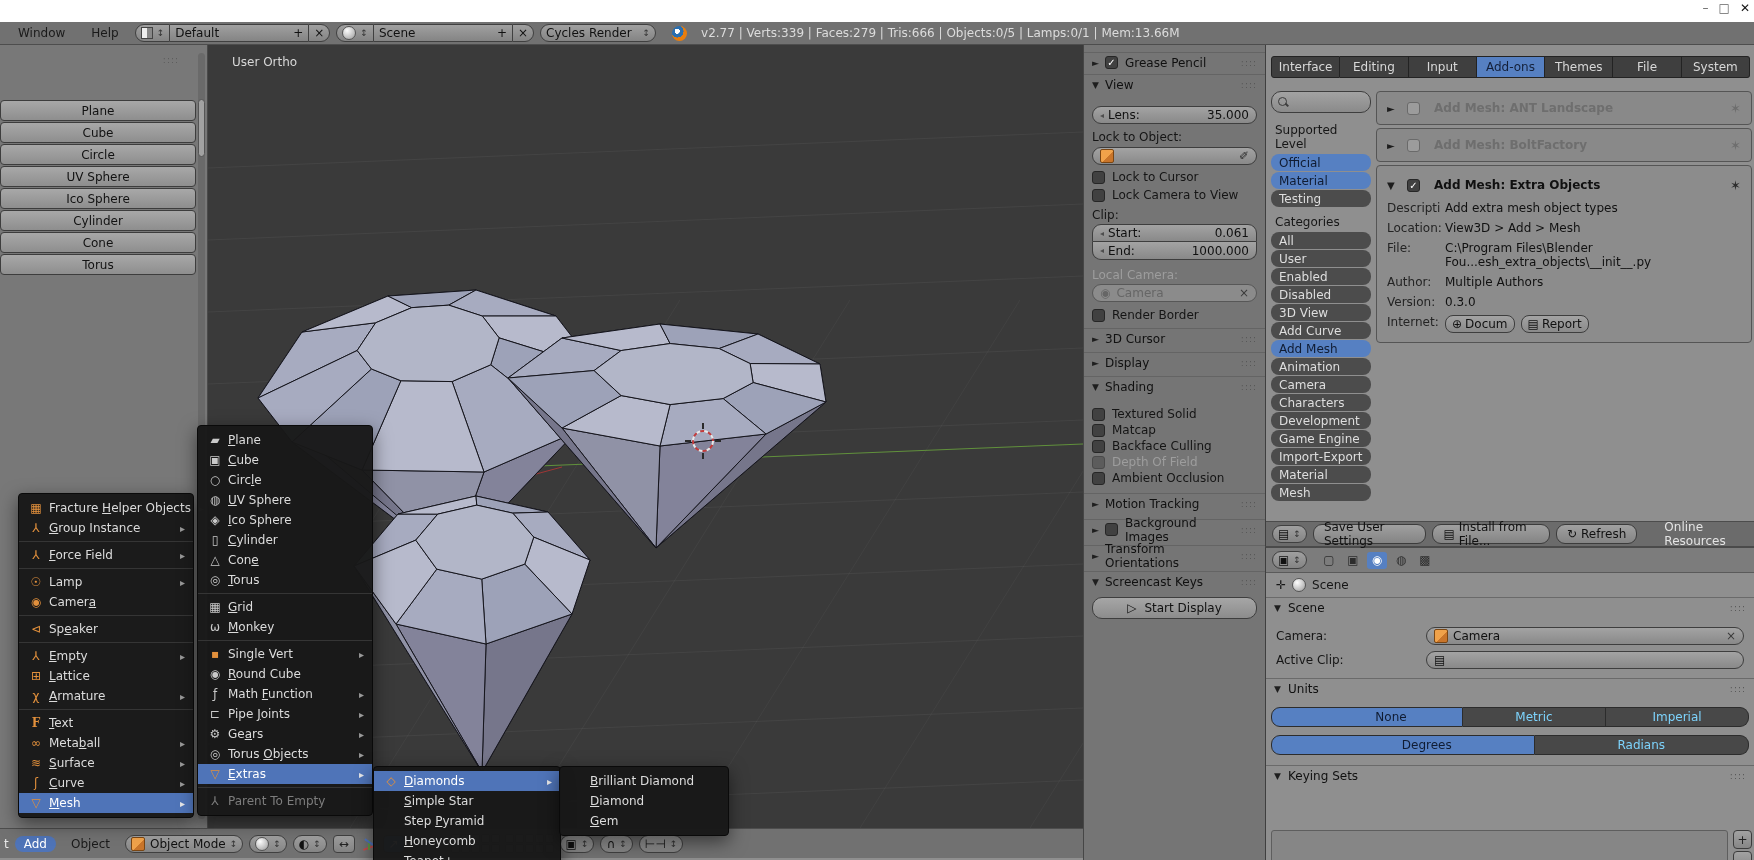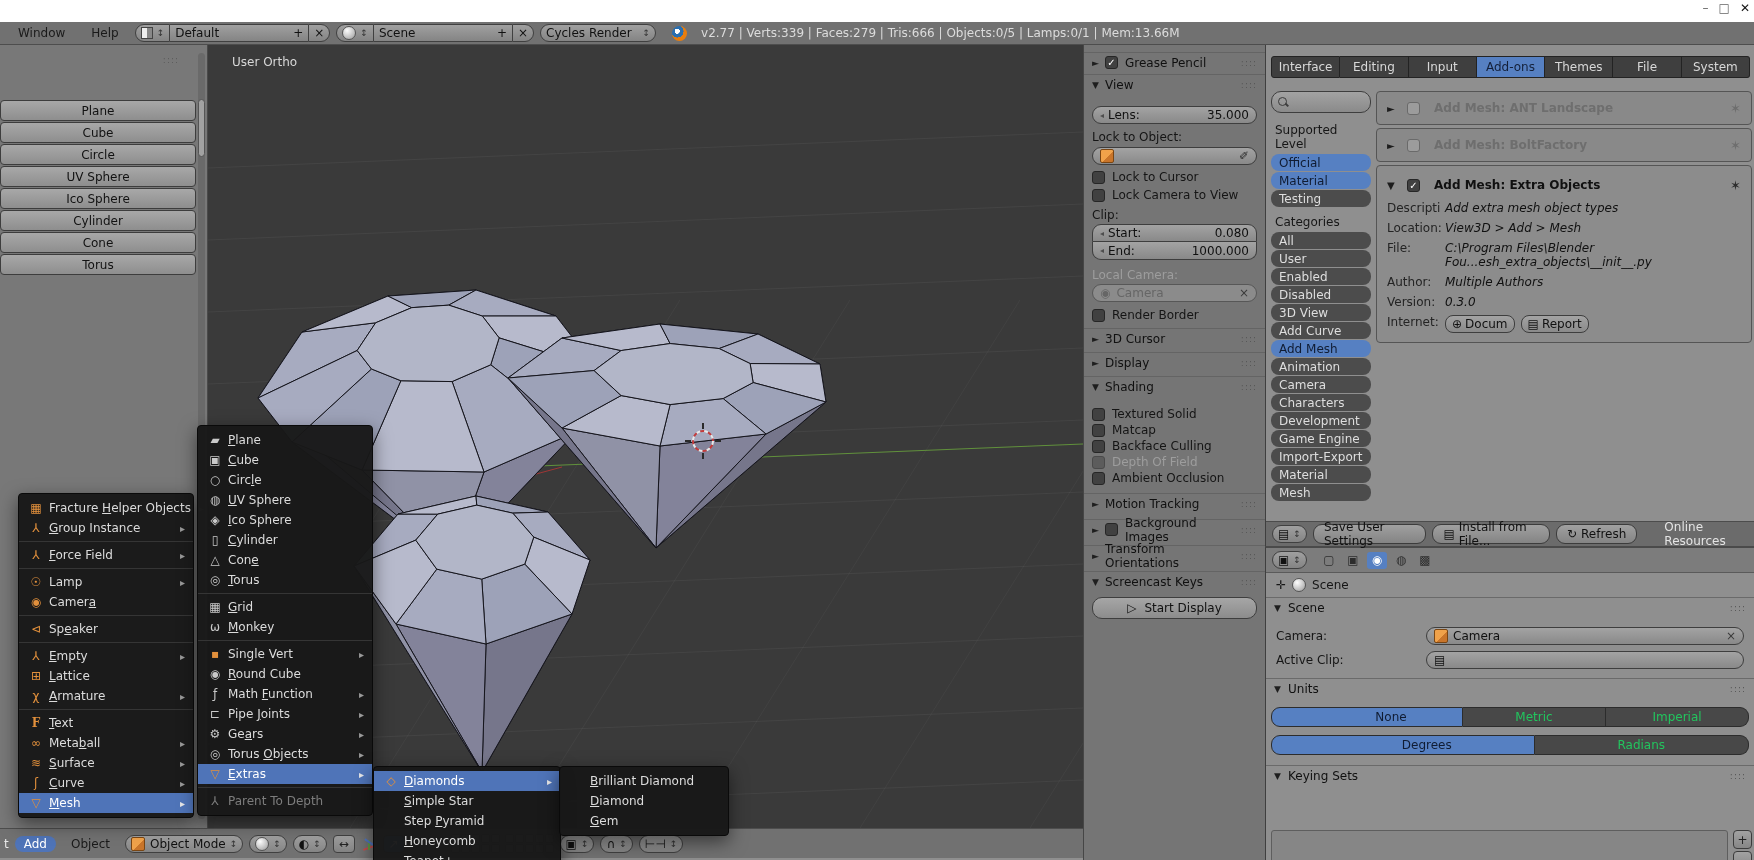--- a/index.html
+++ b/index.html
@@ -118,41 +118,41 @@
   .abox-hdr{height:32px;display:flex;align-items:center;padding:0 10px;}
   .abox-hdr .tri{color:#1d1d1d;font-size:10px;width:20px;}
   .chk-lite{width:13px;height:13px;border-radius:3px;background:#9c9c9c;border:1px solid #6a6a6a;box-sizing:border-box;margin-right:14px;}
   .aname{color:#6e6e6e;font-weight:bold;}
   .aname.en{color:#111;}
   .afig{margin-left:auto;color:#6e6e6e;font-size:13px;}
   .abox.expanded{background:#8c8c8c;}
   .abox .hdr2{height:26px;display:flex;align-items:center;padding:6px 10px 0;}
   .adetail{display:flex;padding:3px 10px;}
   .adetail .k{width:58px;flex:none;color:#242424;}
-  .adetail .v{color:#111;font-style:italic;}
+  .adetail .v{color:#111;}
   .abtn{height:16px;border:1px solid #3e3e3e;border-radius:8px;background:linear-gradient(#a3a3a3,#8a8a8a);
         display:flex;align-items:center;padding:0 6px;gap:3px;color:#111;margin-right:6px;}
   .pfoot{position:absolute;left:0;bottom:0;width:100%;height:25px;background:#6b6b6b;border-top:1px solid #4c4c4c;
          display:flex;align-items:center;gap:6px;padding:0 6px;box-sizing:border-box;}
   .pfoot .btn{height:18px;border:1px solid #3c3c3c;border-radius:9px;background:linear-gradient(#a0a0a0,#848484);
               display:flex;align-items:center;padding:0 10px;gap:4px;color:#111;}
   .pfoot .flat{color:#e4e4e4;margin-left:21px;}
   
   .props{position:absolute;left:1265px;top:546px;width:489px;height:314px;background:#8f8f8f;border-left:1px solid #3f3f3f;border-top:2px solid #4a4a4a;box-sizing:border-box;z-index:19;}
   .props-hdr{height:24px;background:#7c7c7c;border-bottom:1px solid #5a5a5a;display:flex;align-items:center;gap:4px;padding:0 6px;}
   .icontab{width:20px;height:17px;display:flex;align-items:center;justify-content:center;border-radius:3px;color:#2c2c2c;}
   .icontab.active{background:#5680c2;color:#fff;}
   .crumb{height:24px;display:flex;align-items:center;gap:6px;padding:0 10px;color:#161616;}
   .phdr{height:20px;display:flex;align-items:center;padding:0 8px;border-top:1px solid #6a6a6a;color:#101010;}
   .phdr .np-tri{width:14px;}
   .prow{display:flex;align-items:center;padding:3px 10px;}
   .prow .plab{width:150px;color:#161616;}
   .prow .pill{flex:1;}
   .seg{display:flex;padding:0 5px;margin-top:8px;}
-  .segbtn{flex:1;height:18px;background:#484848;border:1px solid #2c2c2c;border-left:none;display:flex;align-items:center;justify-content:center;color:#22c55e;}
+  .segbtn{flex:1;height:18px;background:#484848;border:1px solid #2c2c2c;border-left:none;display:flex;align-items:center;justify-content:center;color:#7dd3fc;}
   .segbtn:first-child{border-left:1px solid #2c2c2c;border-radius:9px 0 0 9px;}
   .segbtn:last-child{border-radius:0 9px 9px 0;}
   .segbtn.sel{background:#5680c2;color:#101c33;padding-left:48px;}
   .seg.row2{margin-top:8px;text-align:right;}
   .klist{position:absolute;left:5px;top:282px;width:455px;height:40px;border:1px solid #5e5e5e;border-radius:3px;background:#868686;}
   .kbtns{position:absolute;right:2px;top:282px;display:flex;flex-direction:column;gap:2px;}
   .kbtn{width:19px;height:19px;border:1px solid #3c3c3c;border-radius:4px;background:linear-gradient(#a2a2a2,#868686);
         display:flex;align-items:center;justify-content:center;color:#222;box-sizing:border-box;}
 </style>
 </head>
@@ -513,21 +513,21 @@
         <span class="marrow">▸</span>
       </div>
       <div class="mi hl">
         <span class="mico orange">▽</span>
         <span class="mlabel"><span class="uchar">E</span>xtras</span>
         <span class="marrow">▸</span>
       </div>
       <div class="msep"></div>
       <div class="mi disabled">
         <span class="mico">⅄</span>
-        <span class="mlabel">Parent To Depth</span>
+        <span class="mlabel">Parent To Empty</span>
       </div>
     </div>
   <div class="menu" id="menu-extras" style="left:373px;top:766px;width:186px;">
       <div class="mi hl">
         <span class="mico orange">◇</span>
         <span class="mlabel"><span class="uchar">D</span>iamonds</span>
         <span class="marrow">▸</span>
       </div>
       <div class="mi">
         <span class="mico"></span>
@@ -597,21 +597,21 @@
         <span class="chk off">✓</span>
         <span class="np-lbl">Lock Camera to View</span>
       </div>
       <div class="np-row" style="margin-top: 6px;">
         <span class="np-lbl">Clip:</span>
       </div>
       <div class="np-row" style="margin-top: 2px;">
         <div class="pill top" style="width: 100%;">
           <span class="tinyarr">◂</span>
           <span>Start:</span>
-          <span class="pv">0.080</span>
+          <span class="pv">0.061</span>
         </div>
       </div>
       <div class="np-row" style="margin-top: 0px;">
         <div class="pill bottom" style="width: 100%;">
           <span class="tinyarr">◂</span>
           <span>End:</span>
           <span class="pv">1000.000</span>
         </div>
       </div>
       <div class="np-row" style="margin-top: 8px;">

